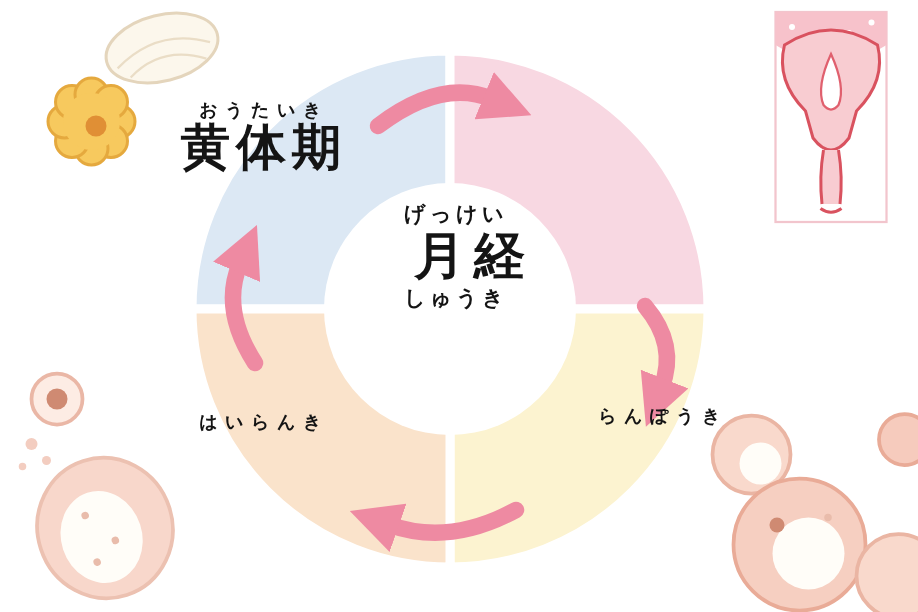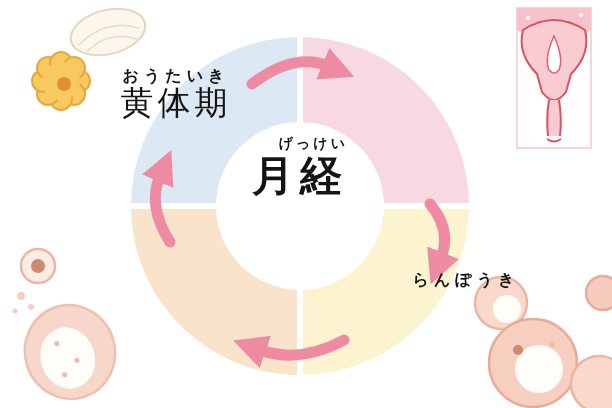--- a/index.html
+++ b/index.html
@@ -16,52 +16,52 @@
 
   .phase-label {
     position:absolute;
     transform:translateX(-50%);
     text-align:center;
     white-space:nowrap;
     z-index:3;
   }
   .phase-label .furigana {
     display:block;
-    font-size:16px;
+    font-size:12px;
     font-weight:700;
     letter-spacing:5px;
     line-height:1.25;
   }
   .phase-label .kanji {
     display:block;
     font-size:33px;
-    font-weight:400;
+    font-weight:700;
     letter-spacing:4px;
     line-height:1.05;
   }
 
   .center-label {
     position:absolute;
-    left:288px;
+    left:304px;
     top:134px;
     transform:translateX(-50%);
-    text-align:right;
+    text-align:center;
     white-space:nowrap;
     z-index:3;
   }
   .center-label .furigana {
     display:block;
     font-size:14px;
     font-weight:700;
     letter-spacing:3px;
     line-height:1.3;
   }
   .center-label .big {
     display:block;
-    font-size:42px;
+    font-size:34px;
     font-weight:800;
     letter-spacing:6px;
     line-height:1.12;
     margin-left:24px;
   }
 </style>
 </head>
 <body>
 
 <div class="stage">
@@ -157,25 +157,27 @@
       <circle cx="599" cy="384" r="28" fill="#f9d9cc" stroke="#eab5a3" stroke-width="2.5"></circle>
     </g>
   </svg>
 
   <div class="phase-label" style="left:176px; top:66px;">
     <span class="furigana">おうたいき</span>
     <span class="kanji">黄体期</span>
   </div>
 
 
-  <div class="phase-label" style="left:442px; top:270px;margin-left:24px;">
+  <div class="phase-label" style="left:442px; top:270px;">
     <span class="furigana">らんぽうき</span>
   </div>
 
   <div class="phase-label" style="left:176px; top:274px;">
+    <span class="furigana">はいらんき</span>
   </div>
 
   <div class="center-label">
     <span class="furigana">げっけい</span>
     <span class="big">月経</span>
+    <span class="furigana">しゅうき</span>
   </div>
 
 </div>
 
 </body></html>

